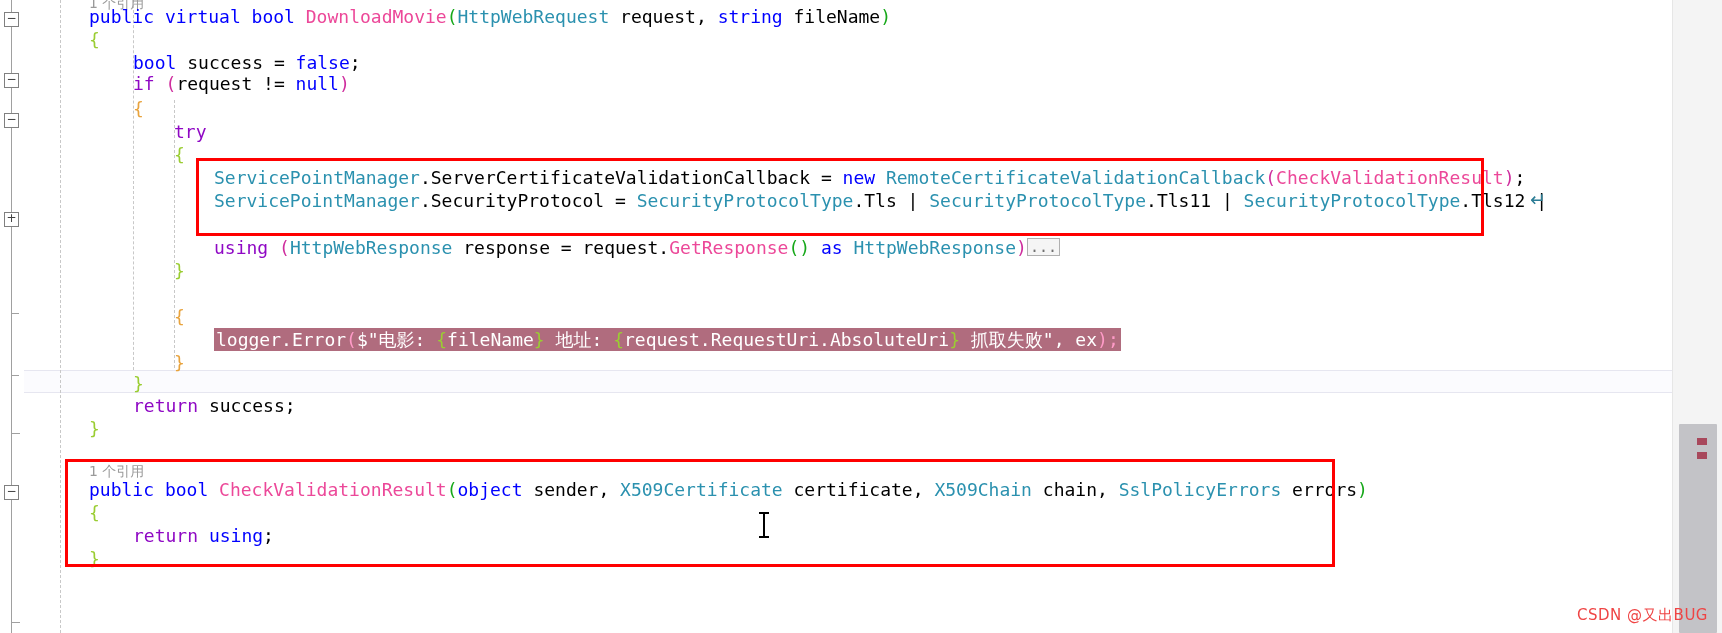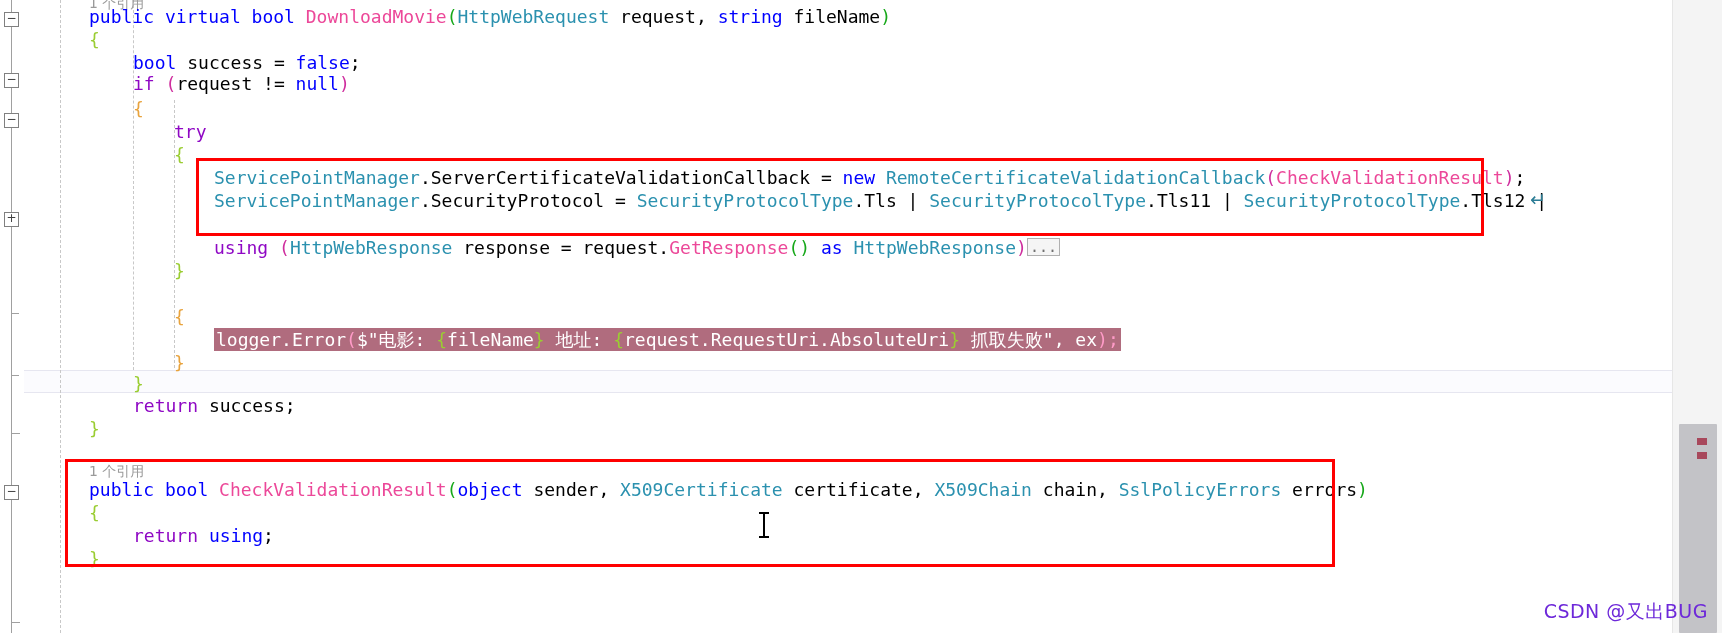--- a/index.html
+++ b/index.html
@@ -207,23 +207,23 @@
     width: 10px;
     height: 7px;
     background: #A8485C;
   }
 
   
   #watermark {
     position: absolute;
     right: 14px;
     bottom: 8px;
-    color: #6d28d9;
+    color: #ef4444;
     font-family: "DejaVu Sans", sans-serif;
-    font-size: 19px;
+    font-size: 15px;
     letter-spacing: 0.5px;
     white-space: nowrap;
     margin-left: 31px;
   }
 </style>
 </head>
 <body>
 
 <div id="root">
 

